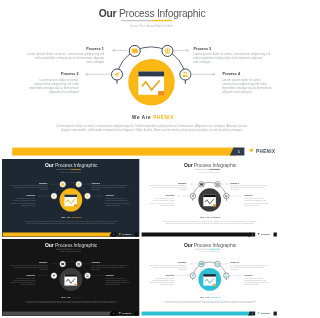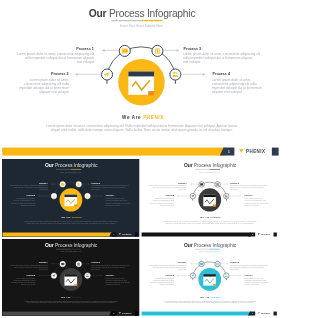--- a/index.html
+++ b/index.html
@@ -1,19 +1,19 @@
 <!DOCTYPE html>
 <html><head>
 <meta charset="utf-8">
 <style>
 *{margin:0;padding:0;box-sizing:border-box}
 html,body{width:281px;height:318px;background:#fff;font-family:"Liberation Sans",sans-serif;overflow:hidden}
 .page{position:relative;width:281px;height:318px;background:#fff}
 .slide{position:absolute;overflow:hidden}
-.hero{left:1px;top:0;width:280px;height:156.4px}
+.hero{left:11px;top:0;width:280px;height:156.4px}
 .t1{left:2.3px;top:159.3px;width:137.3px;height:77.9px}
 .t2{left:140.8px;top:159.3px;width:137.0px;height:77.9px}
 .t3{left:2.3px;top:239.0px;width:137.3px;height:76.9px}
 .t4{left:140.8px;top:239.0px;width:137.0px;height:76.9px}
 .slide svg{display:block;width:100%;height:100%}
 </style>
 </head>
 <body>
 
 <div class="page">

